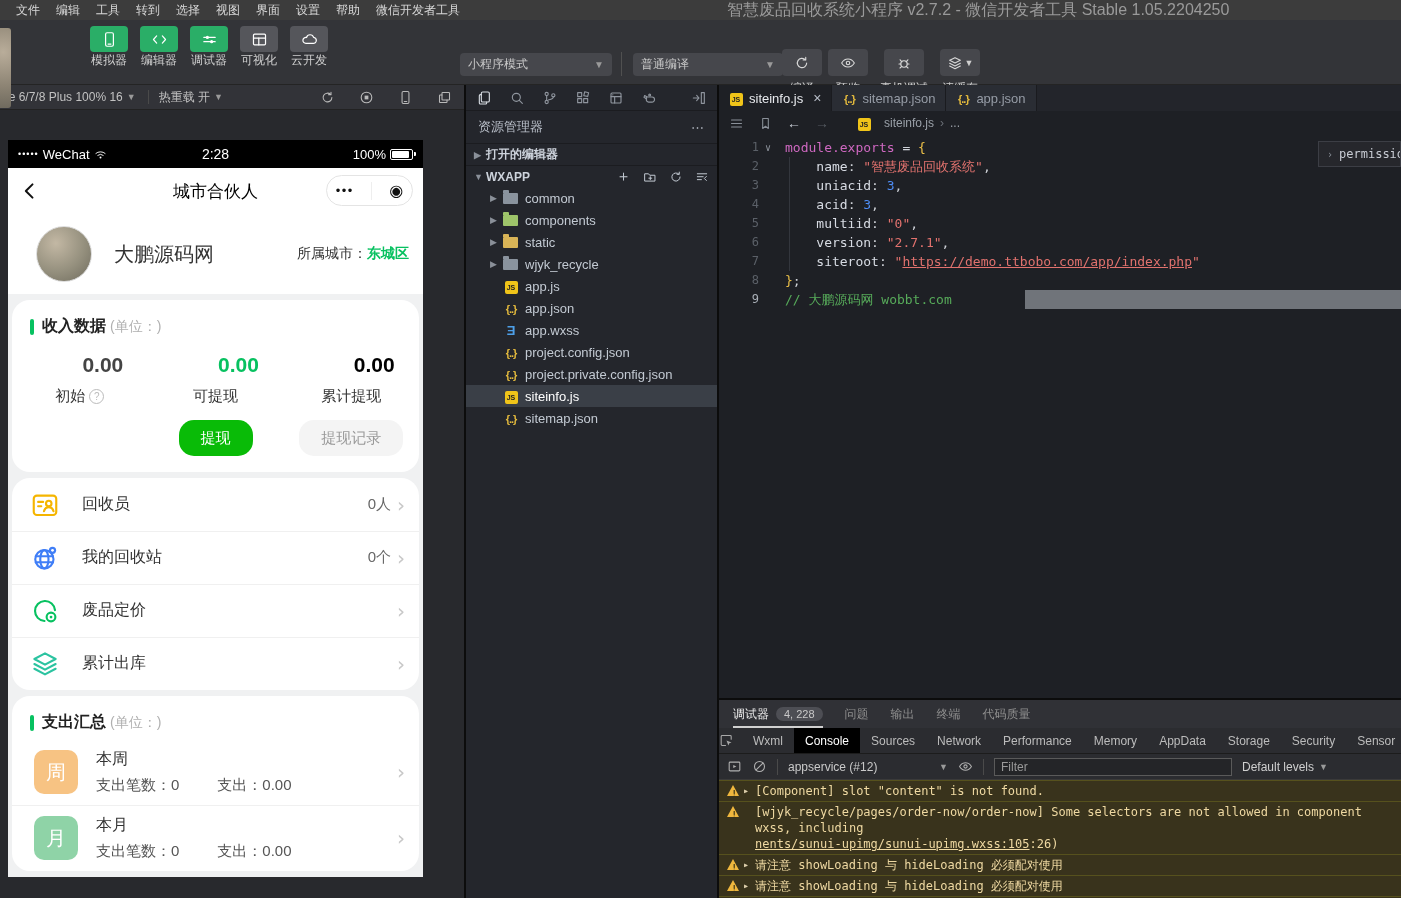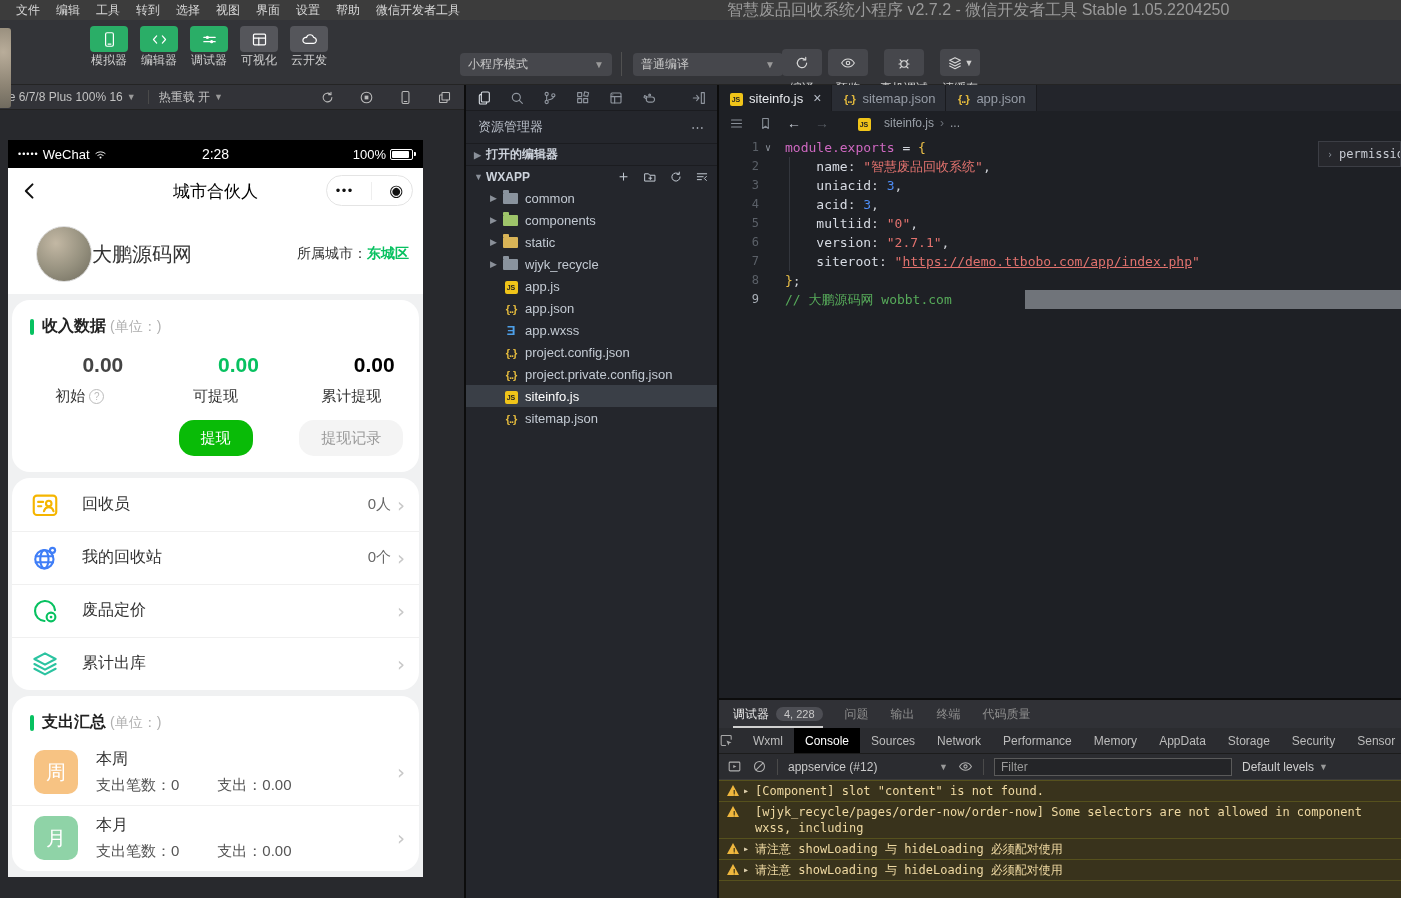--- a/index.html
+++ b/index.html
@@ -58,21 +58,21 @@
   .p-nav { position:relative; height:46px; background:#fff; display:flex; align-items:center; }
   .back-ic { width:20px; height:20px; color:#111; margin-left:12px; z-index:1; }
   .p-title { position:absolute; left:0; right:0; text-align:center; font-size:17px; color:#000; }
   .capsule { position:absolute; right:10px; top:7px; width:87px; height:31px; border:1px solid #e4e4e4; border-radius:16px; display:flex; align-items:center; justify-content:space-around; background:#fff; z-index:1; }
   .capsule .dots { font-size:13px; letter-spacing:1.5px; color:#111; }
   .capsule .divider { width:1px; height:18px; background:#eee; }
   .capsule .target { font-size:16px; color:#111; line-height:1; }
   .p-profile { height:80px; background:#fff; display:flex; align-items:center; padding:0 14px 0 28px; }
   .avatar { width:56px; height:56px; border-radius:50%;
       background:radial-gradient(circle at 35% 30%, #c3b8a4, #95907e 55%, #6e6a5c); border:1px solid #ddd; }
-  .prof-name { margin-left:0; font-size:20px; color:#333; }
+  .prof-name { margin-left:22px; font-size:20px; color:#333; }
   .prof-city { margin-left:auto; font-size:14px; color:#333; }
   .prof-city .city { color:#07c160; font-weight:bold; }
   .card { background:#fff; border-radius:18px; margin:6px 4px 0 4px; position:relative; }
   .card-head { display:flex; align-items:center; padding:16px 0 6px 18px; }
   .head-bar { width:4px; height:16px; background:#07c160; border-radius:2px; margin-right:8px; }
   .head-title { font-size:16px; font-weight:bold; color:#222; }
   .head-unit { font-size:14px; color:#b0b0b0; margin-left:4px; }
   .stats-row { display:flex; margin-top:10px; }
   .stat-col { flex:1; text-align:center; }
   .stat-val { font-size:21px; font-weight:bold; color:#444;padding-left:46px; }
@@ -723,21 +723,21 @@
             </svg></span>
         <span class="ct-sep"></span>
         <input class="filter" placeholder="Filter" style="">
         <span class="levels">
           <span>Default levels</span>
           <span class="caret">▼</span>
         </span>
       </div>
       <div class="console-msgs" id="consoleMsgs">
           <div class="msg"><span class="warn-ic"></span><span class="exp-arrow">▸</span><span>[Component] slot "content" is not found.</span></div>
-          <div class="msg"><span class="warn-ic"></span><span>[wjyk_recycle/pages/order-now/order-now] Some selectors are not allowed in component wxss, including</span></div>
+          <div class="msg"><span class="warn-ic"></span><span>[wjyk_recycle/pages/order-now/order-now] Some selectors are not allowed in component wxss, including</span><div><a class="wlink">nents/sunui-upimg/sunui-upimg.wxss:105</a><span>:26)</span></div></div>
           <div class="msg"><span class="warn-ic"></span><span class="exp-arrow">▸</span><span>请注意 showLoading 与 hideLoading 必须配对使用</span></div>
           <div class="msg"><span class="warn-ic"></span><span class="exp-arrow">▸</span><span>请注意 showLoading 与 hideLoading 必须配对使用</span></div>
           <div class="msg"></div>
         </div>
     </div>
   </div>
 
 </div>
 
 </body></html>

